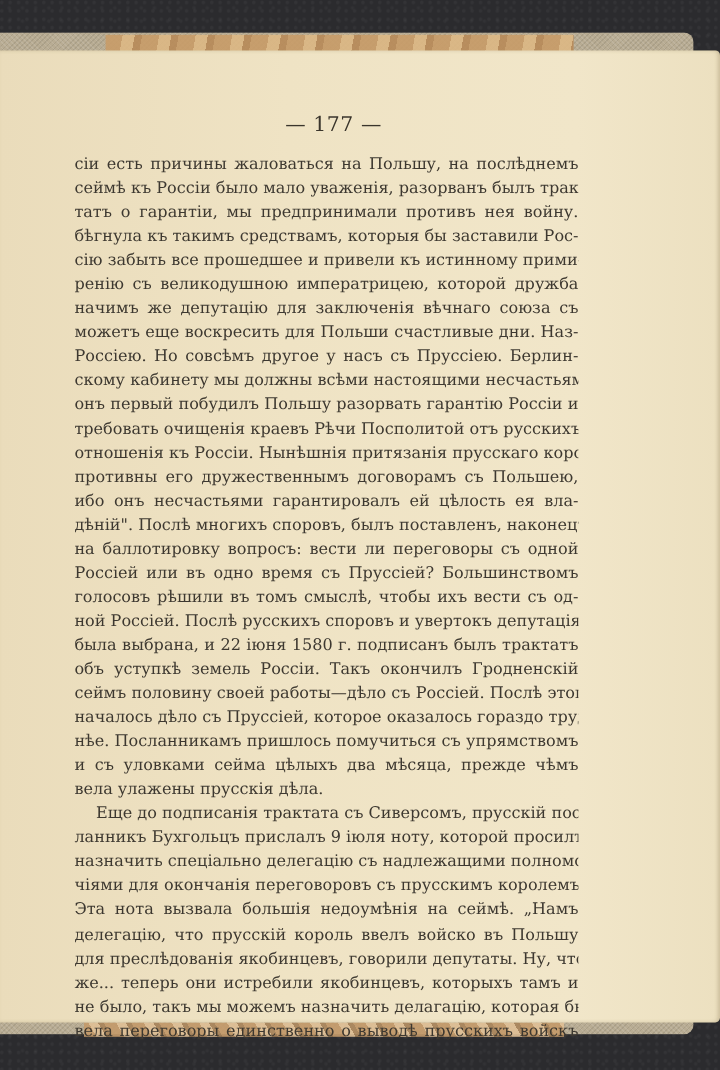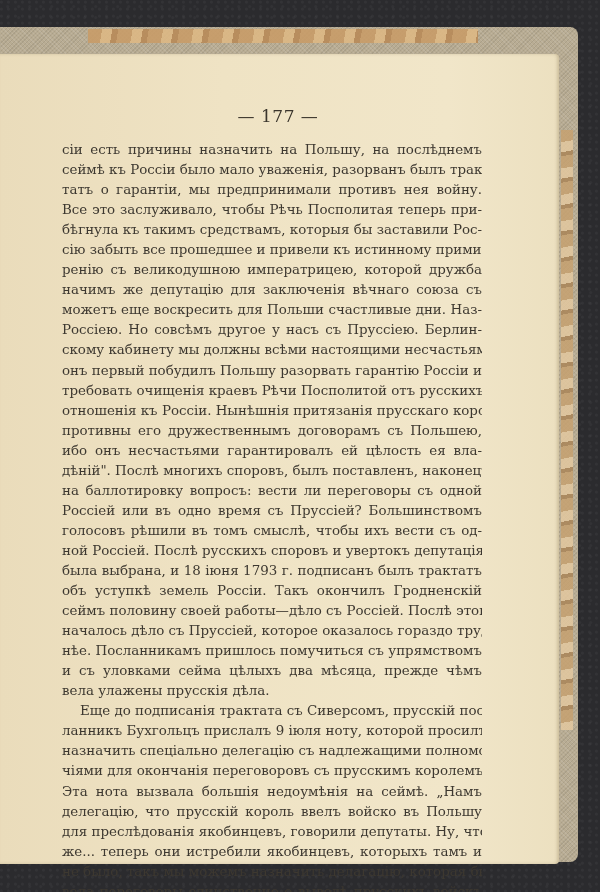--- a/index.html
+++ b/index.html
@@ -53,27 +53,26 @@
       left: 561px;
       top: 130px;
       width: 12px;
       height: 600px;
       background: repeating-linear-gradient(170deg, #c6a170 0 12px, #e3c89f 12px 22px, #aa8558 22px 26px);
       opacity: 0.85;
     }
     .page {
       position: absolute;
       left: 0;
-      top: 54px;
-      width: 532px;
+      top: 42px;
+      width: 600px;
       height: 810px;
       background: linear-gradient(90deg, #eadcbb 0%, #efe3c4 40%, #f1e6c9 80%, #ece0c0 100%);
       border-radius: 0 4px 4px 0;
       box-shadow: inset -2px 0 3px rgba(120,100,60,0.25);
-      padding-left: 27px;
     }
     .page-number {
       position: absolute;
       left: 0;
       width: 556px;
       top: 52px;
       text-align: center;
       font-size: 17px;
       color: #3a352c;
       letter-spacing: 0.5px;
@@ -107,42 +106,41 @@
 <body>
 
 <div class="cover-edge"></div>
 <div class="page-edge-top"></div>
 <div class="page-edge-right"></div>
 <div class="page-edge-bottom"></div>
 
 <div class="page">
   <div class="page-number">— 177 —</div>
   <div class="text-block" id="text-block">
-      <span class="line">сіи есть причины назначить на Польшу, на послѣднемъ</span>
+      <span class="line">сіи есть причины жаловаться на Польшу, на послѣднемъ</span>
       <span class="line">сеймѣ къ Россіи было мало уваженія, разорванъ былъ трак-</span>
       <span class="line">татъ о гарантіи, мы предпринимали противъ нея войну.</span>
-      <span class="line">Все это заслуживало, чтобы Рѣчь Посполитая теперь при-</span>
       <span class="line">бѣгнула къ такимъ средствамъ, которыя бы заставили Рос-</span>
       <span class="line">сію забыть все прошедшее и привели къ истинному прими-</span>
       <span class="line">ренію съ великодушною императрицею, которой дружба</span>
       <span class="line">начимъ же депутацію для заключенія вѣчнаго союза съ</span>
       <span class="line">можетъ еще воскресить для Польши счастливые дни. Наз-</span>
       <span class="line">Россіею. Но совсѣмъ другое у насъ съ Пруссіею. Берлин-</span>
       <span class="line">скому кабинету мы должны всѣми настоящими несчастьями;</span>
       <span class="line">онъ первый побудилъ Польшу разорвать гарантію Россіи и</span>
       <span class="line">требовать очищенія краевъ Рѣчи Посполитой отъ русскихъ</span>
       <span class="line">отношенія къ Россіи. Нынѣшнія притязанія прусскаго короля</span>
       <span class="line">противны его дружественнымъ договорамъ съ Польшею,</span>
       <span class="line">ибо онъ несчастьями гарантировалъ ей цѣлость ея вла-</span>
       <span class="line">дѣній". Послѣ многихъ споровъ, былъ поставленъ, наконецъ</span>
       <span class="line">на баллотировку вопросъ: вести ли переговоры съ одной</span>
       <span class="line">Россіей или въ одно время съ Пруссіей? Большинствомъ</span>
       <span class="line">голосовъ рѣшили въ томъ смыслѣ, чтобы ихъ вести съ од-</span>
       <span class="line">ной Россіей. Послѣ русскихъ споровъ и увертокъ депутація</span>
-      <span class="line">была выбрана, и 18 іюня 1793 г. подписанъ былъ трактатъ</span>
+      <span class="line">была выбрана, и 22 іюня 1580 г. подписанъ былъ трактатъ</span>
       <span class="line">объ уступкѣ земель Россіи. Такъ окончилъ Гродненскій</span>
       <span class="line">сеймъ половину своей работы—дѣло съ Россіей. Послѣ этого</span>
       <span class="line">началось дѣло съ Пруссіей, которое оказалось гораздо труд-</span>
       <span class="line">нѣе. Посланникамъ пришлось помучиться съ упрямствомъ</span>
       <span class="line">и съ уловками сейма цѣлыхъ два мѣсяца, прежде чѣмъ</span>
       <span class="line last">вела улажены прусскія дѣла.</span>
       <span class="line indent">Еще до подписанія трактата съ Сиверсомъ, прусскій пос-</span>
       <span class="line">ланникъ Бухгольцъ прислалъ 9 іюля ноту, которой просилъ</span>
       <span class="line">назначить спеціально делегацію съ надлежащими полномо-</span>
       <span class="line">чіями для окончанія переговоровъ съ прусскимъ королемъ.</span>

